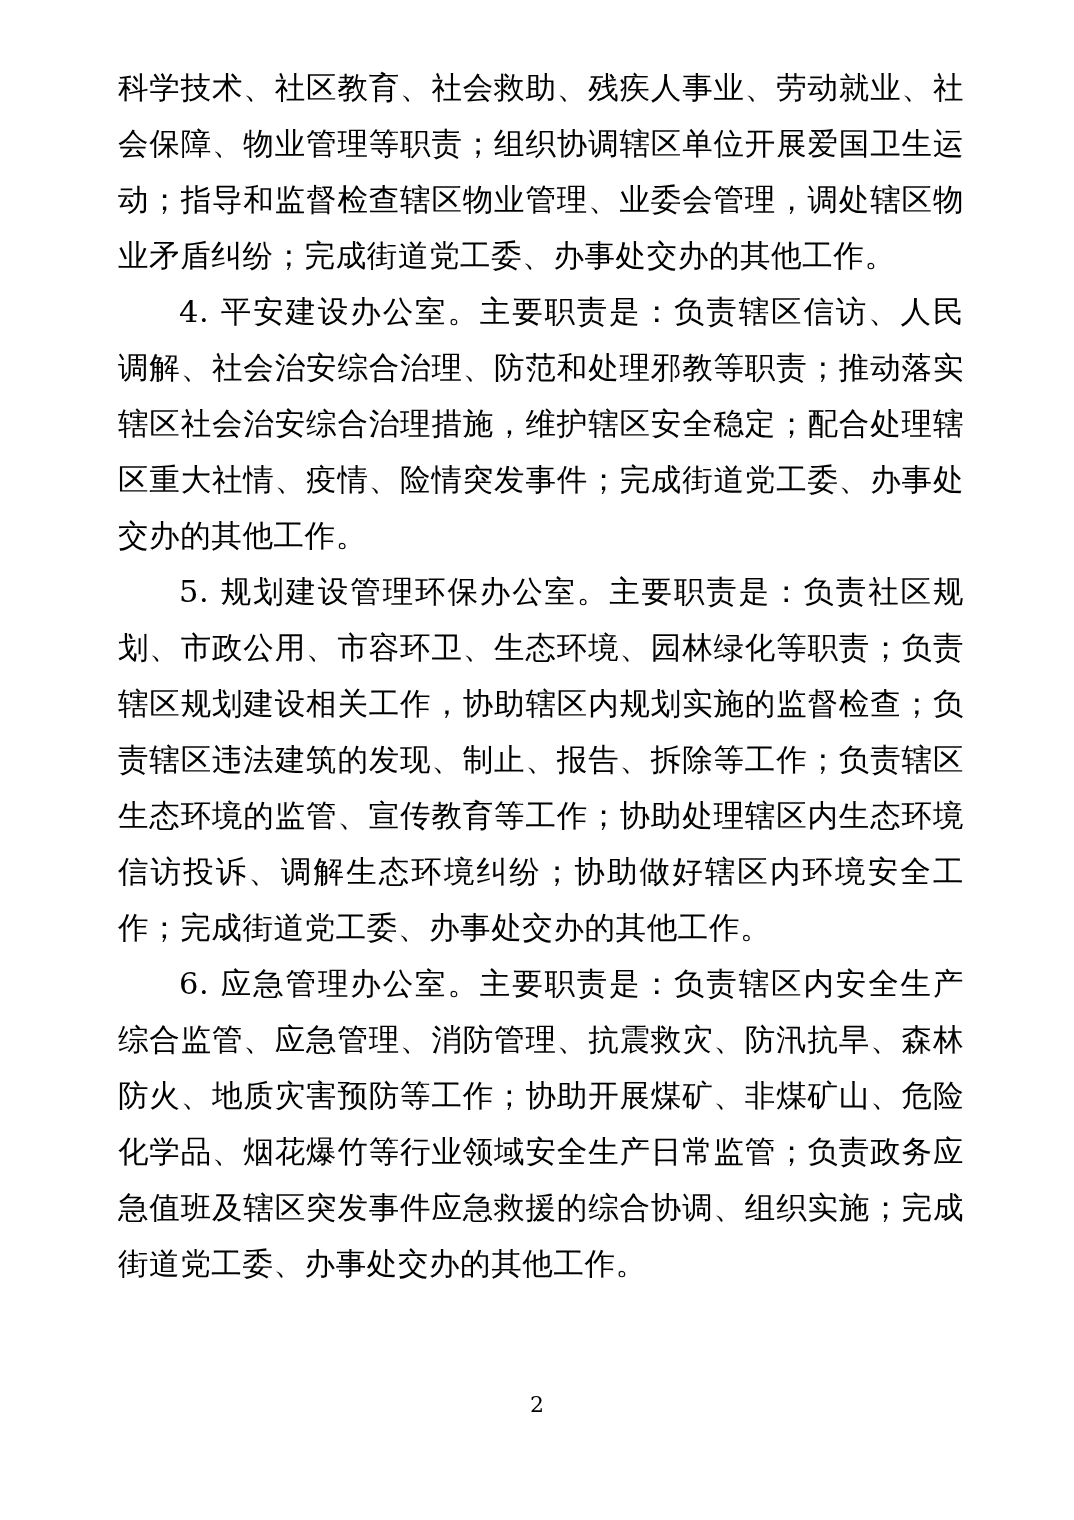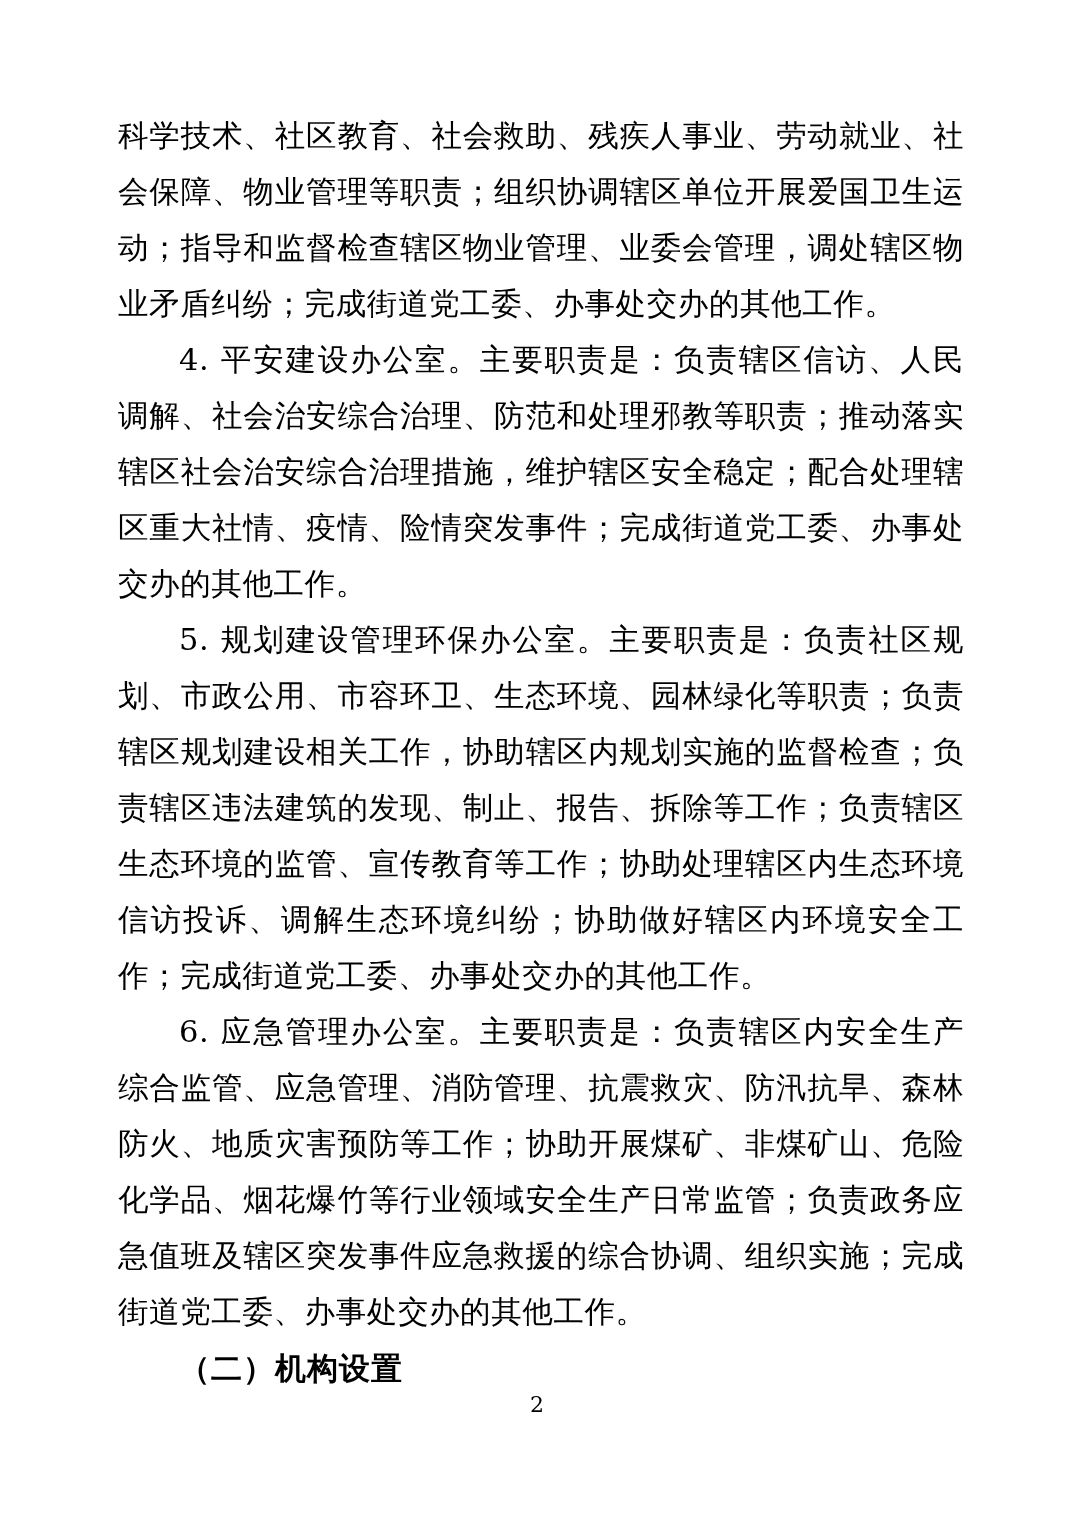--- a/index.html
+++ b/index.html
@@ -15,21 +15,21 @@
     position: relative;
     overflow: hidden;
   }
   .page {
     position: absolute;
     left: 0;
     top: 0;
     width: 1074px;
     height: 1520px;
     box-sizing: border-box;
-    padding: 108px 110px 0 118px;
+    padding: 60px 110px 0 118px;
   }
   .doc-body {
     width: 846px;
   }
   p.para {
     margin: 0 0 0 0;
     font-size: 30.5px;
     line-height: 56px;
     letter-spacing: 0.6px;
     text-align: justify;
@@ -66,18 +66,17 @@
   <div class="doc-body">
 
     <p class="para">科学技术、社区教育、社会救助、残疾人事业、劳动就业、社会保障、物业管理等职责；组织协调辖区单位开展爱国卫生运动；指导和监督检查辖区物业管理、业委会管理，调处辖区物业矛盾纠纷；完成街道党工委、办事处交办的其他工作。</p>
 
     <p class="para indent">4. 平安建设办公室。主要职责是：负责辖区信访、人民调解、社会治安综合治理、防范和处理邪教等职责；推动落实辖区社会治安综合治理措施，维护辖区安全稳定；配合处理辖区重大社情、疫情、险情突发事件；完成街道党工委、办事处交办的其他工作。</p>
 
     <p class="para indent">5. 规划建设管理环保办公室。主要职责是：负责社区规划、市政公用、市容环卫、生态环境、园林绿化等职责；负责辖区规划建设相关工作，协助辖区内规划实施的监督检查；负责辖区违法建筑的发现、制止、报告、拆除等工作；负责辖区生态环境的监管、宣传教育等工作；协助处理辖区内生态环境信访投诉、调解生态环境纠纷；协助做好辖区内环境安全工作；完成街道党工委、办事处交办的其他工作。</p>
 
     <p class="para indent">6. 应急管理办公室。主要职责是：负责辖区内安全生产综合监管、应急管理、消防管理、抗震救灾、防汛抗旱、森林防火、地质灾害预防等工作；协助开展煤矿、非煤矿山、危险化学品、烟花爆竹等行业领域安全生产日常监管；负责政务应急值班及辖区突发事件应急救援的综合协调、组织实施；完成街道党工委、办事处交办的其他工作。</p>
 
-    <p class="heading">（二）机构设置</p>
 
   </div>
 </div>
 
 <div class="page-number">2</div>
 
 </body></html>

